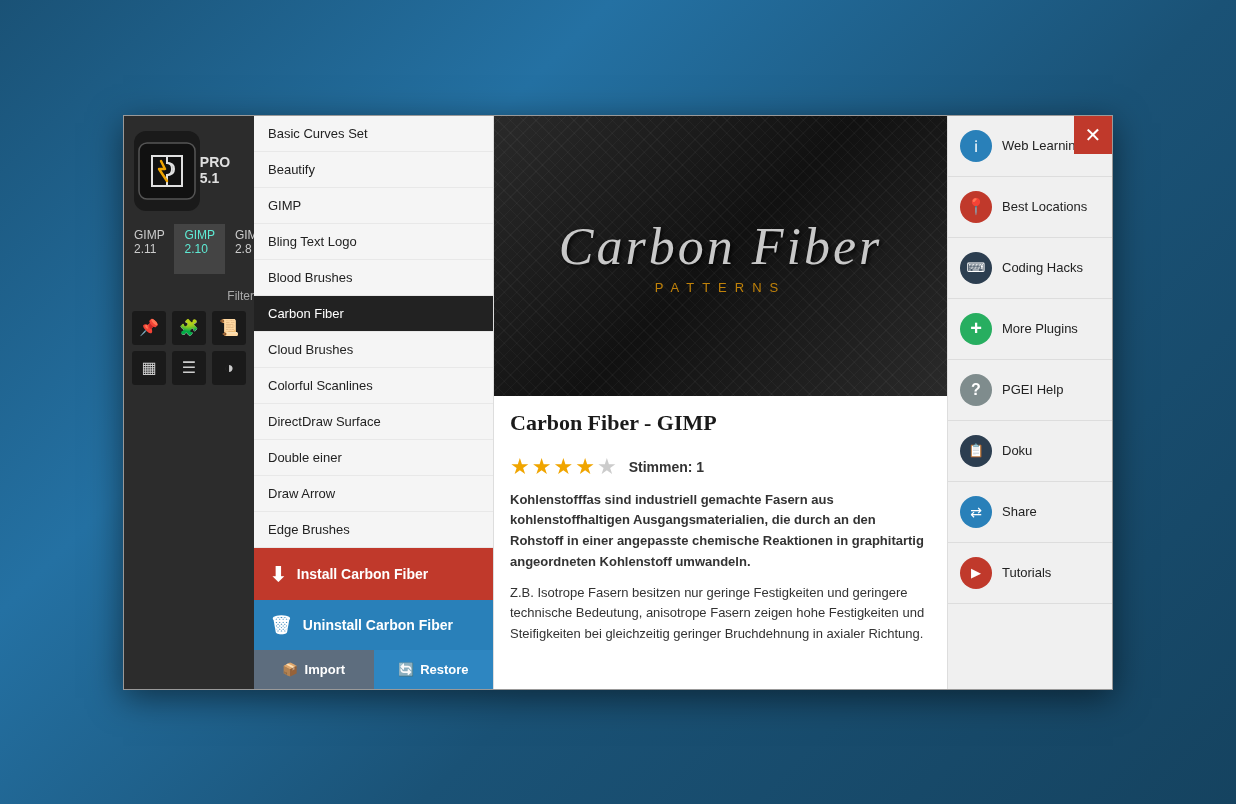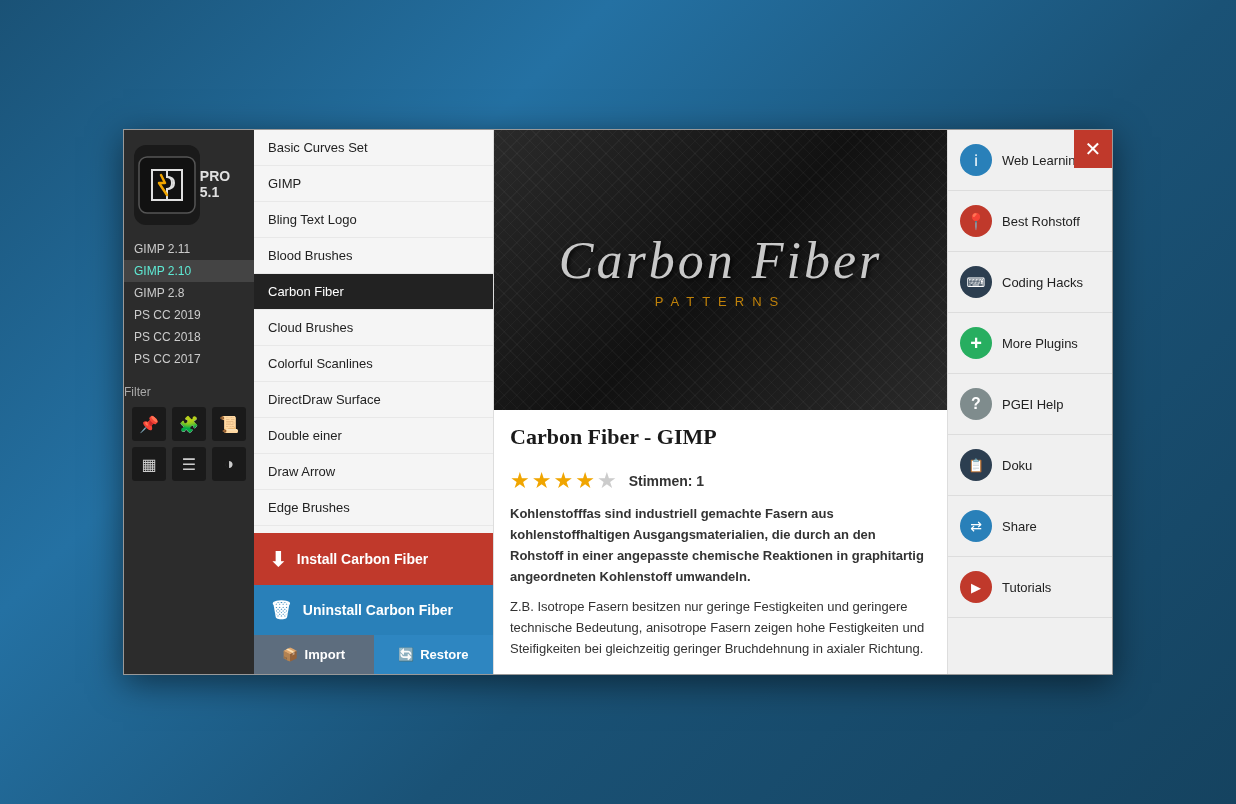--- a/index.html
+++ b/index.html
@@ -71,39 +71,38 @@
     }
     .pro-badge {
       color: #e0e0e0;
       font-size: 14px;
       font-weight: bold;
       margin-bottom: 10px;
     }
     .version-list {
       width: 100%;
       display: flex;
-      flex-direction: column;
-      justify-content: flex-end;
+      flex-direction: row;
     }
     .version-item {
       color: #ccc;
       font-size: 12px;
       padding: 4px 10px;
       cursor: pointer;
     }
     .version-item.selected {
       background: #444;
       color: #5eead4;
     }
     .filter-section {
       width: 100%;
       margin-top: 15px;
       display: flex;
       flex-direction: column;
-      align-items: flex-start;
+      align-items: flex-end;
     }
     .filter-label {
       color: #aaa;
       font-size: 12px;
       margin-bottom: 8px;
     }
     .filter-icons {
       display: flex;
       flex-wrap: wrap;
       justify-content: center;
@@ -396,20 +395,21 @@
         <button class="filter-icon-btn">▦</button>
         <button class="filter-icon-btn">☰</button>
         <button class="filter-icon-btn">◑</button>
       </div>
     </div>
   </div>
 
   <div class="plugin-list-area">
     <div class="plugin-list-scroll">
       <div class="plugin-item">Basic Curves Set</div>
+      <div class="plugin-item">Beautify</div>
       <div class="plugin-item">GIMP</div>
       <div class="plugin-item">Bling Text Logo</div>
       <div class="plugin-item">Blood Brushes</div>
       <div class="plugin-item selected">Carbon Fiber</div>
       <div class="plugin-item">Cloud Brushes</div>
       <div class="plugin-item">Colorful Scanlines</div>
       <div class="plugin-item">DirectDraw Surface</div>
       <div class="plugin-item">Double einer</div>
       <div class="plugin-item">Draw Arrow</div>
       <div class="plugin-item">Edge Brushes</div>
@@ -465,21 +465,21 @@
     </div>
   </div>
 
   <div class="right-sidebar">
     <button class="right-btn">
       <span class="right-btn-icon icon-blue">ℹ</span>
       <span class="right-btn-label">Web Learning</span>
     </button>
     <button class="right-btn">
       <span class="right-btn-icon icon-red">📍</span>
-      <span class="right-btn-label">Best Rohstoff</span>
+      <span class="right-btn-label">Best Locations</span>
     </button>
     <button class="right-btn">
       <span class="right-btn-icon icon-dark" style="font-size:13px;">⌨</span>
       <span class="right-btn-label">Coding Hacks</span>
     </button>
     <button class="right-btn">
       <span class="right-btn-icon icon-green" style="font-size:20px;font-weight:bold;">+</span>
       <span class="right-btn-label">More Plugins</span>
     </button>
     <button class="right-btn">

